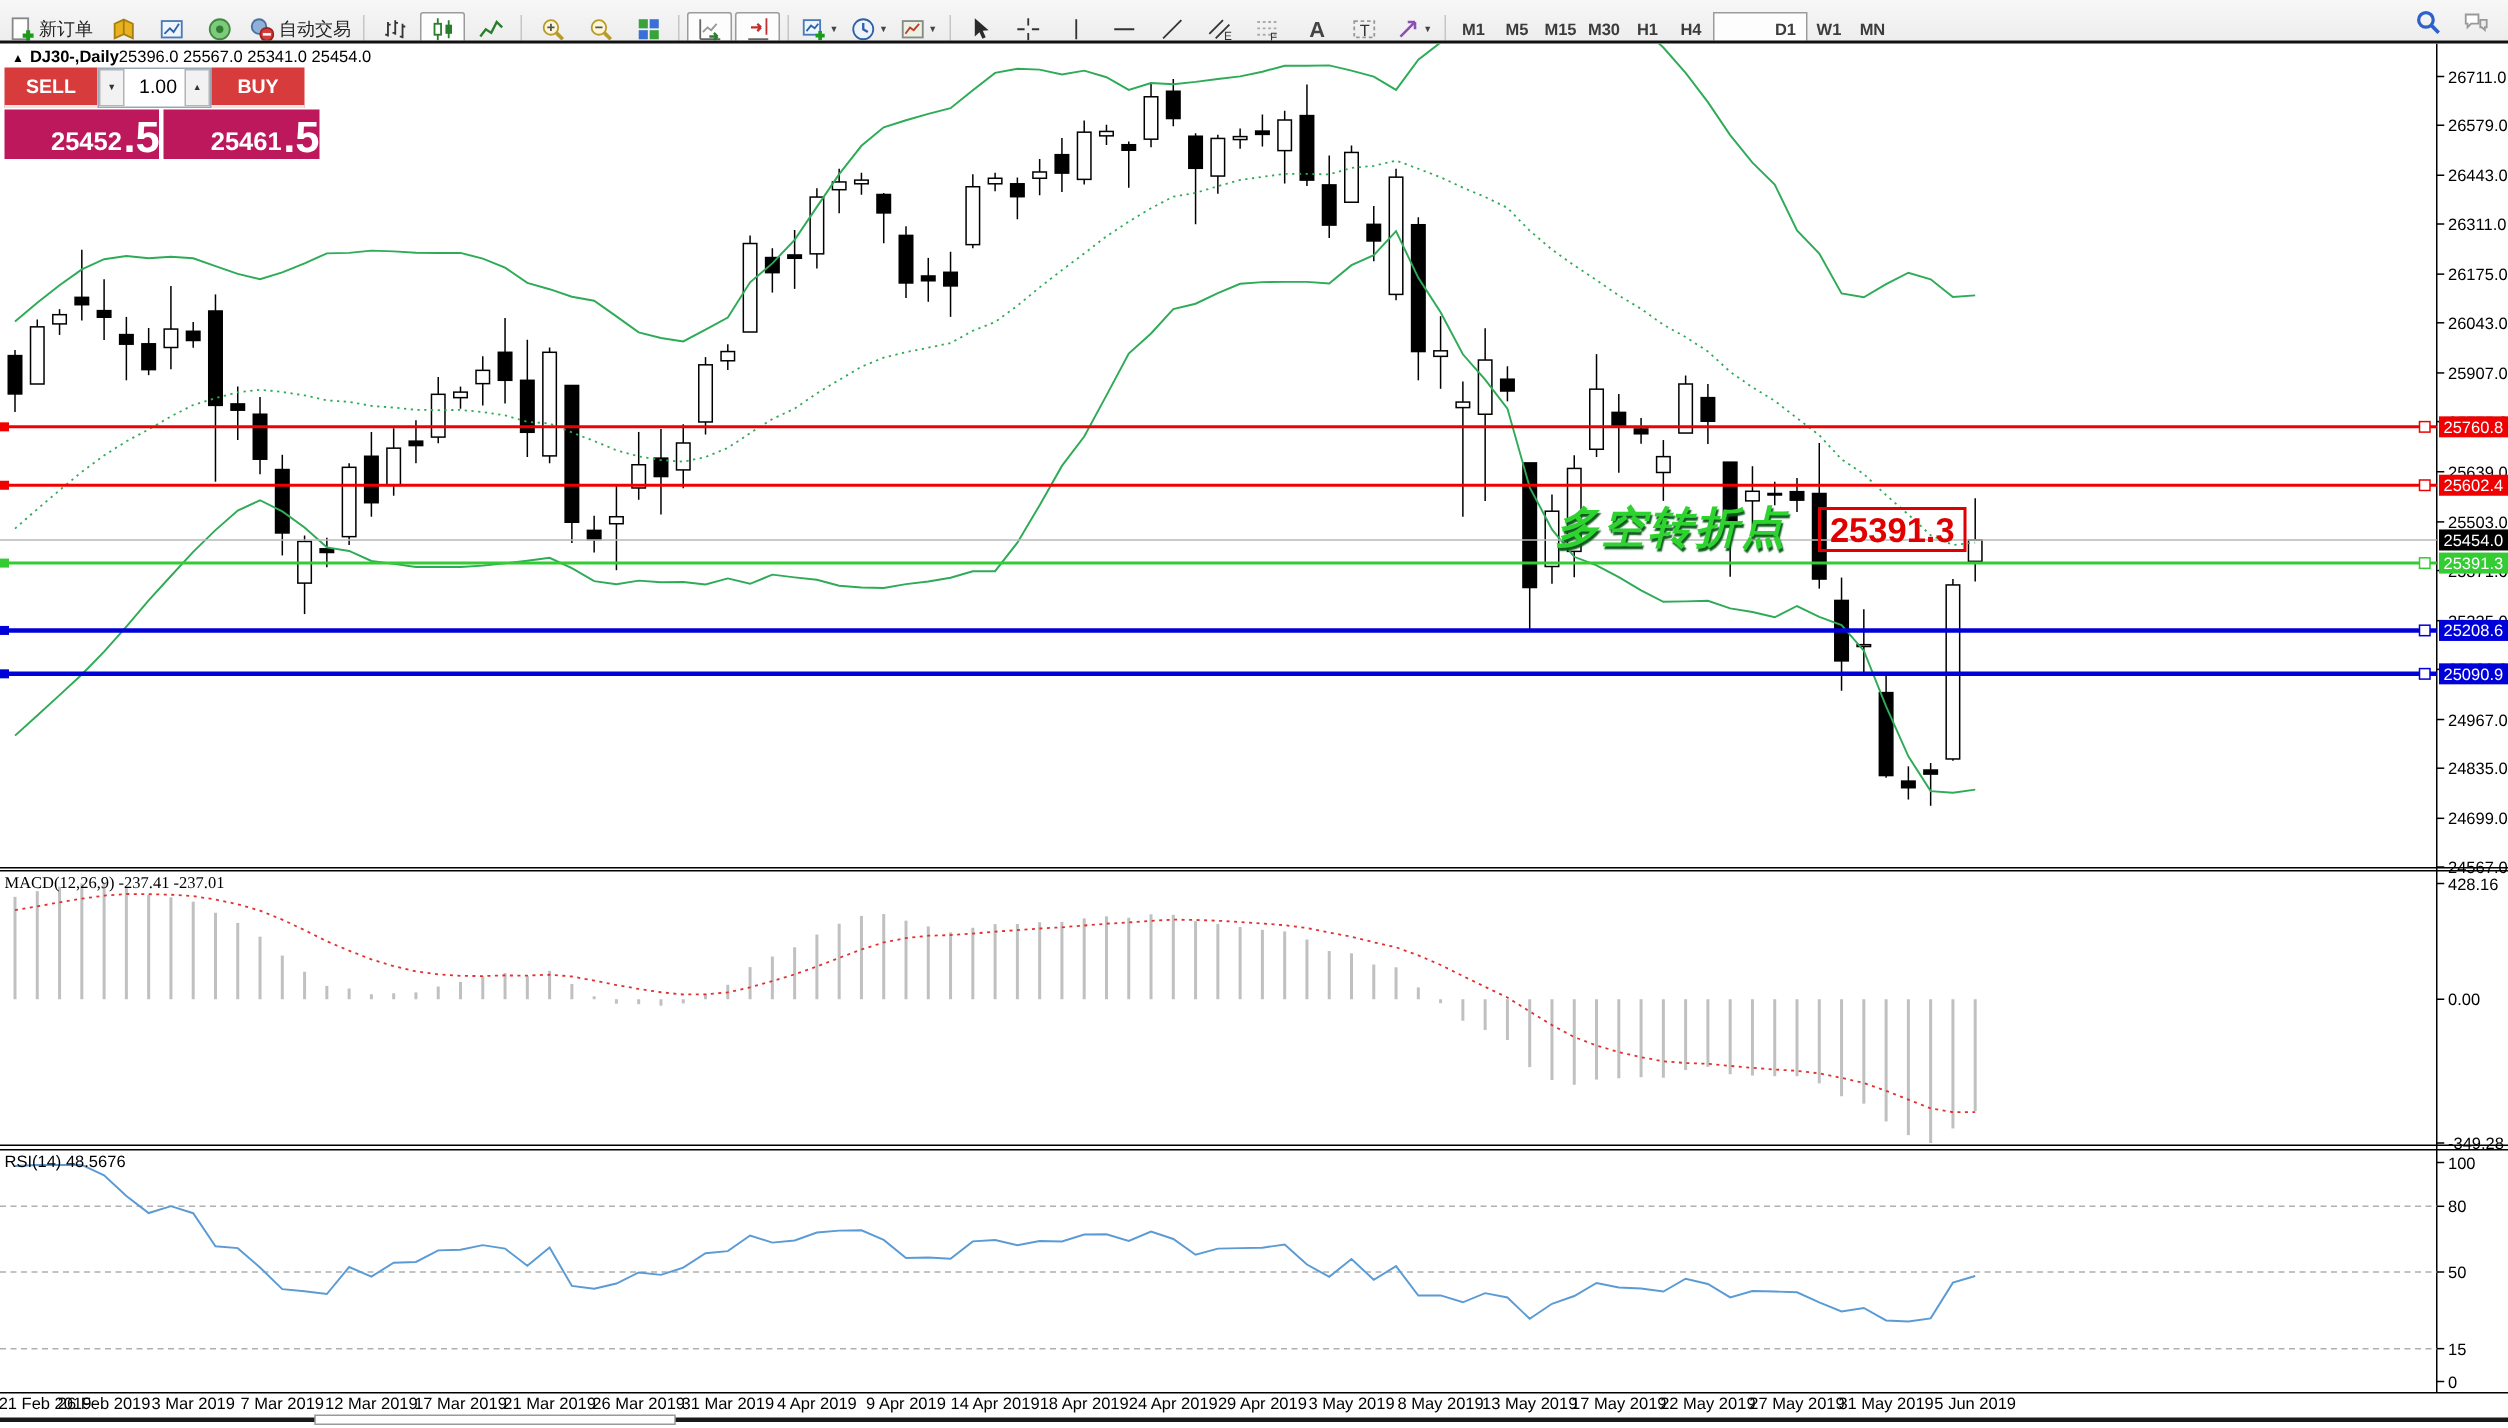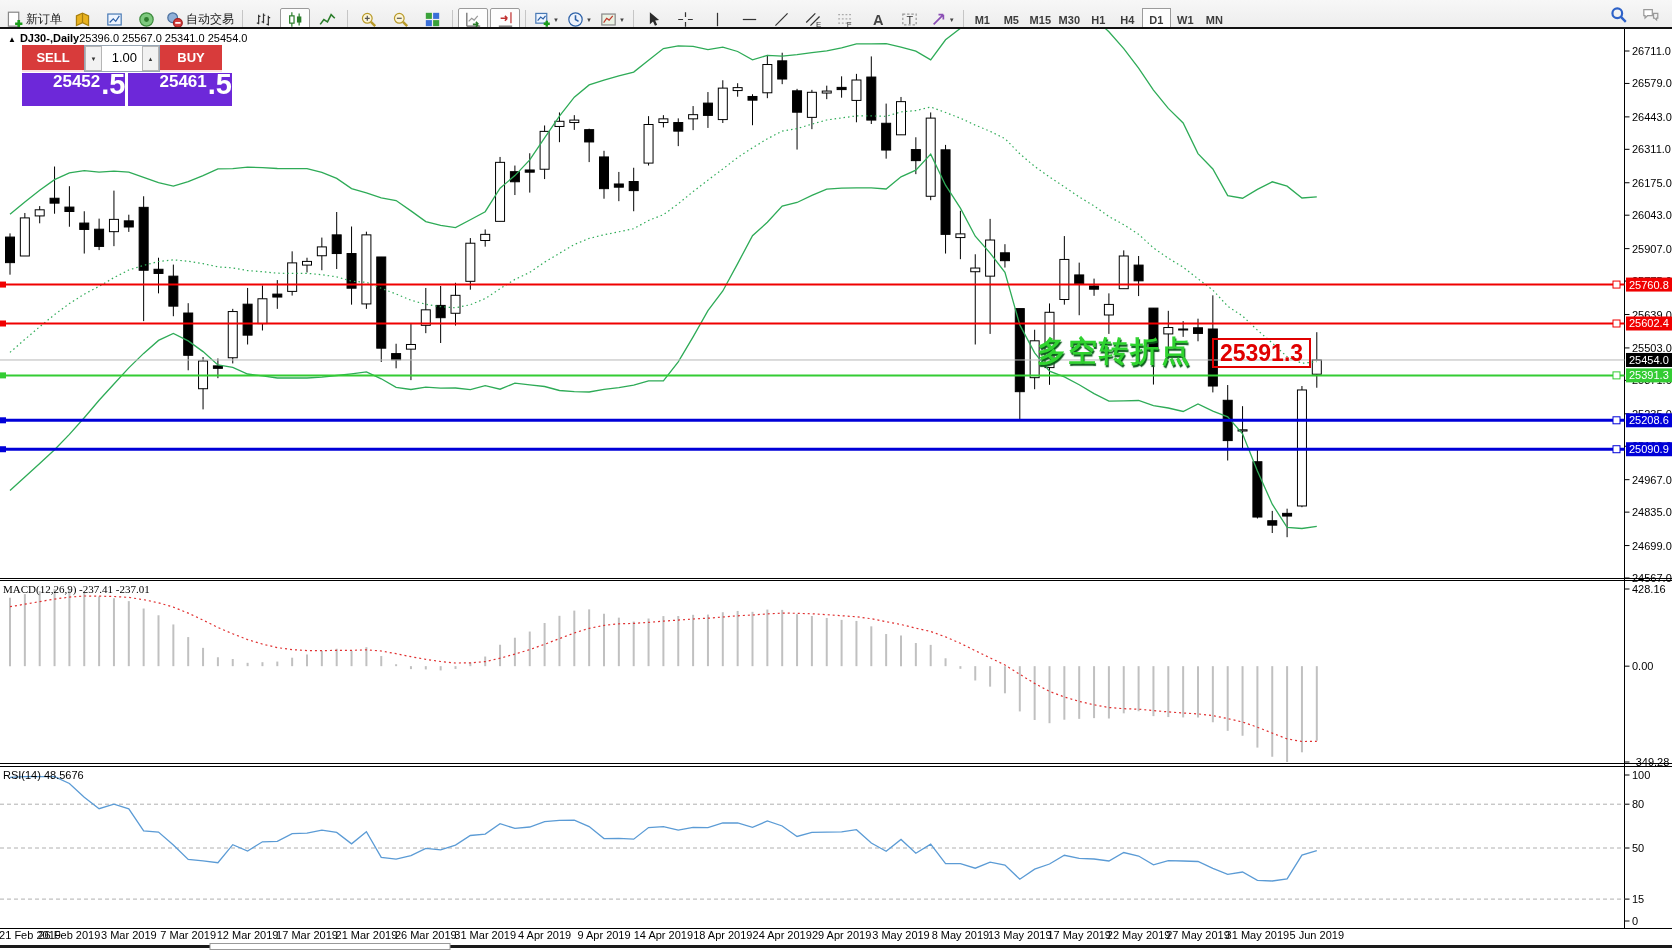--- a/index.html
+++ b/index.html
@@ -9,52 +9,52 @@
     background:linear-gradient(#f7f7f7,#e9e9e9);border-bottom:1px solid #bdbdbd;
     display:flex;align-items:center;padding-left:2px;box-sizing:border-box;}
   .tb-btn{height:22px;min-width:24px;display:flex;align-items:center;justify-content:center;
     margin:0 1px;border:1px solid transparent;border-radius:2px;padding:0 2px;cursor:default;}
   .tb-btn.active{background:#fdfdfd;border:1px solid #9b9b9b;}
   .tb-label{font-size:12px;color:#222;margin-left:3px;white-space:nowrap;}
   .tb-caret{font-size:6px;color:#444;margin-left:2px;}
   .tb-sep{width:1px;height:20px;background:#c6c6c6;margin:0 4px;}
   .tf-btn{height:22px;min-width:27px;display:flex;align-items:center;justify-content:center;
     margin:0;border:1px solid transparent;font-size:11px;font-weight:bold;color:#3c3c3c;}
-  .tf-btn.active{background:#fdfdfd;border:1px solid #9b9b9b;}
+  .tf-btn.active{background:#fdfdfd;border:1px solid #9b9b9b;padding-left:34px;}
   .tb-right{position:absolute;right:6px;top:2px;display:flex;}
   
   .chart-area{position:absolute;left:0;top:27px;width:1672px;height:925px;
     border-top:2px solid #111;box-sizing:border-box;background:#fff;}
   #chart-svg{position:absolute;left:0;top:0;}
   svg text{font-family:"Liberation Sans",sans-serif;}
   .chart-title{position:absolute;left:8px;top:3px;font-size:11px;color:#000;z-index:5;}
   .chart-title .tri{font-size:8px;margin-right:4px;}
   .chart-title b{font-weight:bold;margin-right:0;}
   
-  .trade-panel{position:absolute;left:22px;top:16px;width:200px;z-index:6;}
+  .trade-panel{position:absolute;left:3px;top:16px;width:200px;z-index:6;}
   .tp-top{display:flex;height:27px;}
   .trade-btn{flex:0 0 62px;background:#d83b3b;color:#fff;font-size:13px;font-weight:bold;
     display:flex;align-items:center;justify-content:center;border-bottom:2px solid rgba(255,255,255,.85);
     box-sizing:border-box;cursor:pointer;}
   .spin{flex:1;display:flex;background:#fff;border:1px solid #98a6b5;box-sizing:border-box;}
   .spin-btn{width:17px;background:#f2f2f2;border:1px solid #b5b5b5;display:flex;align-items:center;
     justify-content:center;font-size:6px;color:#333;box-sizing:border-box;cursor:pointer;}
   .spin-val{flex:1;text-align:right;padding-right:5px;font-size:13px;line-height:24px;color:#000;}
   .tp-prices{display:flex;height:33px;margin-top:1px;}
-  .price-box{flex:1;background:#6d28d9;color:#fff;display:flex;
+  .price-box{flex:1;background:#be185d;color:#fff;display:flex;align-items:flex-end;
     justify-content:center;padding-bottom:3px;cursor:pointer;padding-left:31px;}
   .price-box.left{margin-right:3px;}
   .p-main{font-size:17px;font-weight:bold;line-height:17px;}
   .p-frac{font-size:29px;font-weight:bold;line-height:22px;margin-left:1px;}
   
   .macd-label,.rsi-label{position:absolute;left:3px;font-size:11px;color:#000;z-index:4;}
   .macd-label{top:554px;font-family:Liberation Serif, serif;}
   .rsi-label{top:740px;}
   .cn-note{position:absolute;left:1037px;top:303px;font-size:29px;font-weight:bold;
-    color:#2fd32f;text-shadow:1px 2px 1px #0c5c1c;z-index:5;white-space:nowrap;letter-spacing:2px;}
+    color:#2fd32f;text-shadow:1px 2px 1px #0c5c1c;z-index:5;white-space:nowrap;letter-spacing:2px;font-style:italic;}
   .val-box{position:absolute;left:1212px;top:309px;width:95px;height:26px;border:2px solid #e00000;
     color:#e00000;font-size:23px;font-weight:bold;text-align:center;line-height:26px;z-index:5;}
 </style>
 </head>
 <body>
 
 <div class="screen">
 
   <div class="toolbar" id="toolbar">
       <div class="tb-btn">

